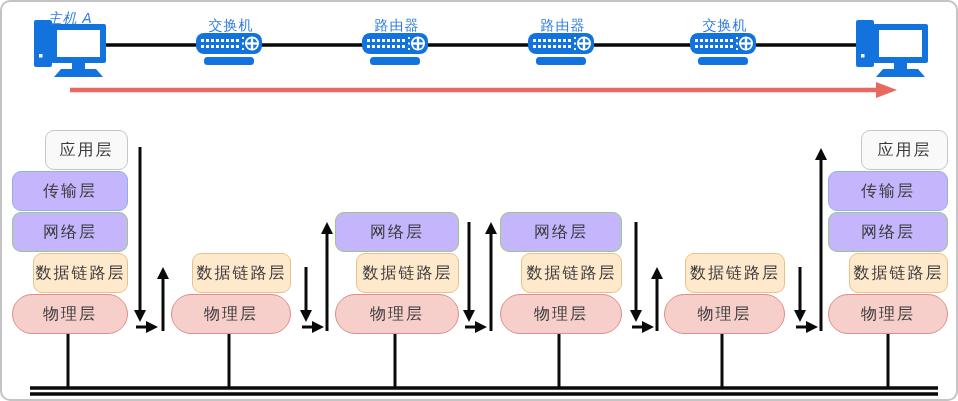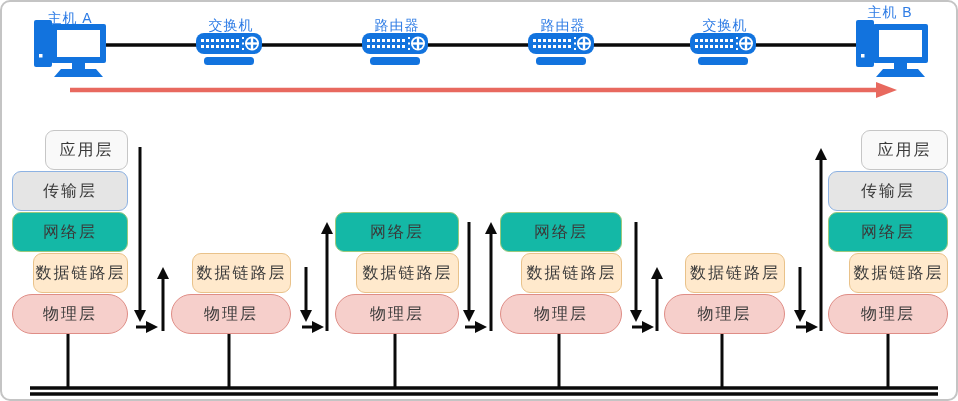--- a/index.html
+++ b/index.html
@@ -15,22 +15,22 @@
     letter-spacing:1px; white-space:nowrap;
   }
   .icon { position:absolute; }
   .stack { position:absolute; }
   .layer {
     box-sizing:border-box; height:40px; margin-bottom:1px; border-radius:9px;
     border:1.5px solid transparent; display:flex; align-items:center;
     justify-content:center; font-size:16px; color:#3a3a3a; letter-spacing:2px;
   }
   .l-app   { background:#f9f9f9; border-color:#c6c6c6;margin-left:33px; }
-  .l-trans { background:#e5e5e5; border-color:#8db2e3; }
-  .l-net   { background:#14b8a6; border-color:#9bc97e; }
+  .l-trans { background:#c4b5fd; border-color:#8db2e3; }
+  .l-net   { background:#c4b5fd; border-color:#9bc97e; }
   .l-dl    { background:#ffe9cc; border-color:#e9c28a;margin-left:21px; }
   .l-phy   { background:#f6cfcb; border-color:#df8d86;border-radius:20px; }
 </style>
 </head>
 <body>
 
 <div class="canvas">
 
   <svg class="overlay" viewBox="0 0 958 401">
 
@@ -89,26 +89,25 @@
       <line x1="722" y1="332" x2="722" y2="388"></line>
       <line x1="888" y1="332" x2="888" y2="388"></line>
     </g>
 
     <g stroke="#0a0a0a" stroke-width="3.5">
       <line x1="30" y1="388" x2="938" y2="388"></line>
       <line x1="30" y1="394" x2="938" y2="394"></line>
     </g>
   </svg>
 
-  <div class="dev-label" style="left:10px;  width:116px; top:8px;">主机 A</div>
+  <div class="dev-label" style="left:10px;  width:116px; top:8px;font-style:italic;">主机 A</div>
   <div class="dev-label" style="left:169px; width:120px; top:15px;">交换机</div>
   <div class="dev-label" style="left:335px; width:120px; top:15px;">路由器</div>
   <div class="dev-label" style="left:501px; width:120px; top:15px;">路由器</div>
   <div class="dev-label" style="left:663px; width:120px; top:15px;">交换机</div>
-  <div class="dev-label" style="left:828px; width:120px; top:2px;">主机 B</div>
 
   <svg class="icon" style="left:28px; top:14px;" width="80" height="64" viewBox="0 0 80 64">
     <rect x="4" y="4" width="18" height="47" rx="2" fill="#1273de"></rect>
     <rect x="9" y="38" width="3.5" height="3.5" fill="#ffffff"></rect>
     <rect x="21" y="8" width="55" height="39" rx="2" fill="#1273de"></rect>
     <rect x="27" y="14" width="43" height="27" fill="#ffffff"></rect>
     <rect x="42" y="47" width="13" height="6" fill="#1273de"></rect>
     <path d="M31 53 L66 53 L73 61 L24 61 Z" fill="#1273de"></path>
   </svg>
 

